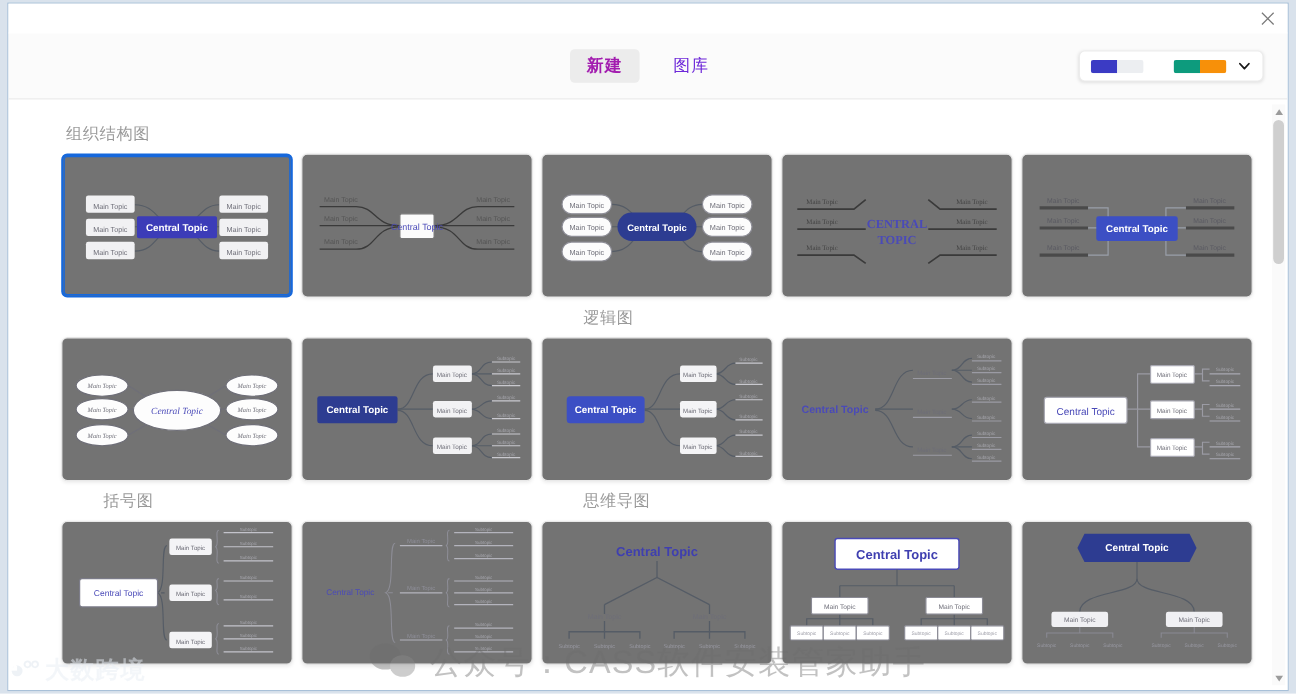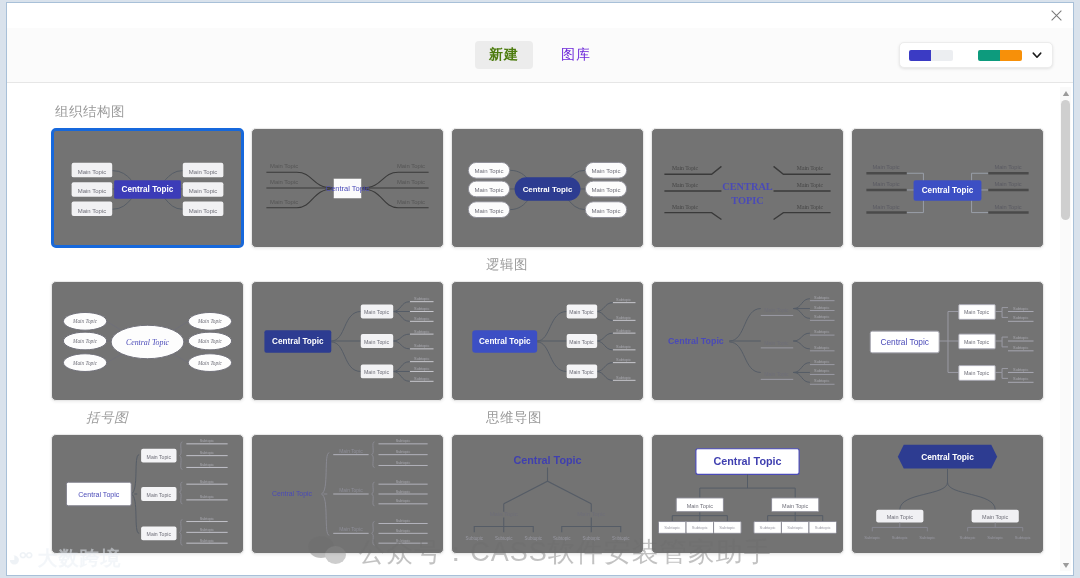--- a/index.html
+++ b/index.html
@@ -28,21 +28,21 @@
   
   .toolbar{
     height:54px;flex:0 0 auto;background:#fbfbfb;border-bottom:1px solid #e6e6e6;
     display:flex;align-items:center;justify-content:center;position:relative;
   }
   .tabs{display:flex;align-items:center;gap:14px;}
   .tab{
     font-size:14px;color:#6d28d9;padding:5px 14px;border-radius:4px;cursor:pointer;
     letter-spacing:1px;
   }
-  .tab.active{background:#ececec;color:#4d7c0f;font-weight:600;}
+  .tab.active{background:#ececec;color:#a21caf;font-weight:600;}
   .theme-picker{
     position:absolute;right:20px;top:50%;transform:translateY(-50%);
     display:flex;align-items:center;gap:9px;
     background:#fff;border:1px solid #ececec;border-radius:5px;
     padding:6px 9px;box-shadow:0 1px 3px rgba(0,0,0,.10);cursor:pointer;
   }
   .sw-group{display:flex;border-radius:2px;overflow:hidden;}
   .sw{width:22px;height:11px;display:block;}
   .sw-gap{width:7px;}
   .chev{width:12px;height:12px;color:#222;}
@@ -71,21 +71,21 @@
   .card{
     width:193px;height:120px;background:#737373;border:1px solid #e9e9e9;
     border-radius:5px;box-shadow:0 1px 3px rgba(0,0,0,.07);
     box-sizing:border-box;overflow:hidden;position:relative;cursor:pointer;
   }
   .card.selected{
     border:2px solid #1668dc;box-shadow:0 0 0 1px #1668dc inset;
   }
   .card svg{display:block;width:100%;height:100%;}
   .grid-head-row{display:flex;margin-left:31px;}
-  .grid-head-row .gh-left{width:400px;font-style:italic;}
+  .grid-head-row .gh-left{width:400px;}
   
   .wm-center{
     position:absolute;left:0;right:0;bottom:8px;
     display:flex;align-items:flex-start;justify-content:center;gap:10px;
     pointer-events:none;z-index:30;
   }
   .wm-center .wm-txt{
     font-size:27px;color:rgba(110,110,110,.42);letter-spacing:1px;
     font-family:"Liberation Sans","DejaVu Sans",sans-serif;
   }

